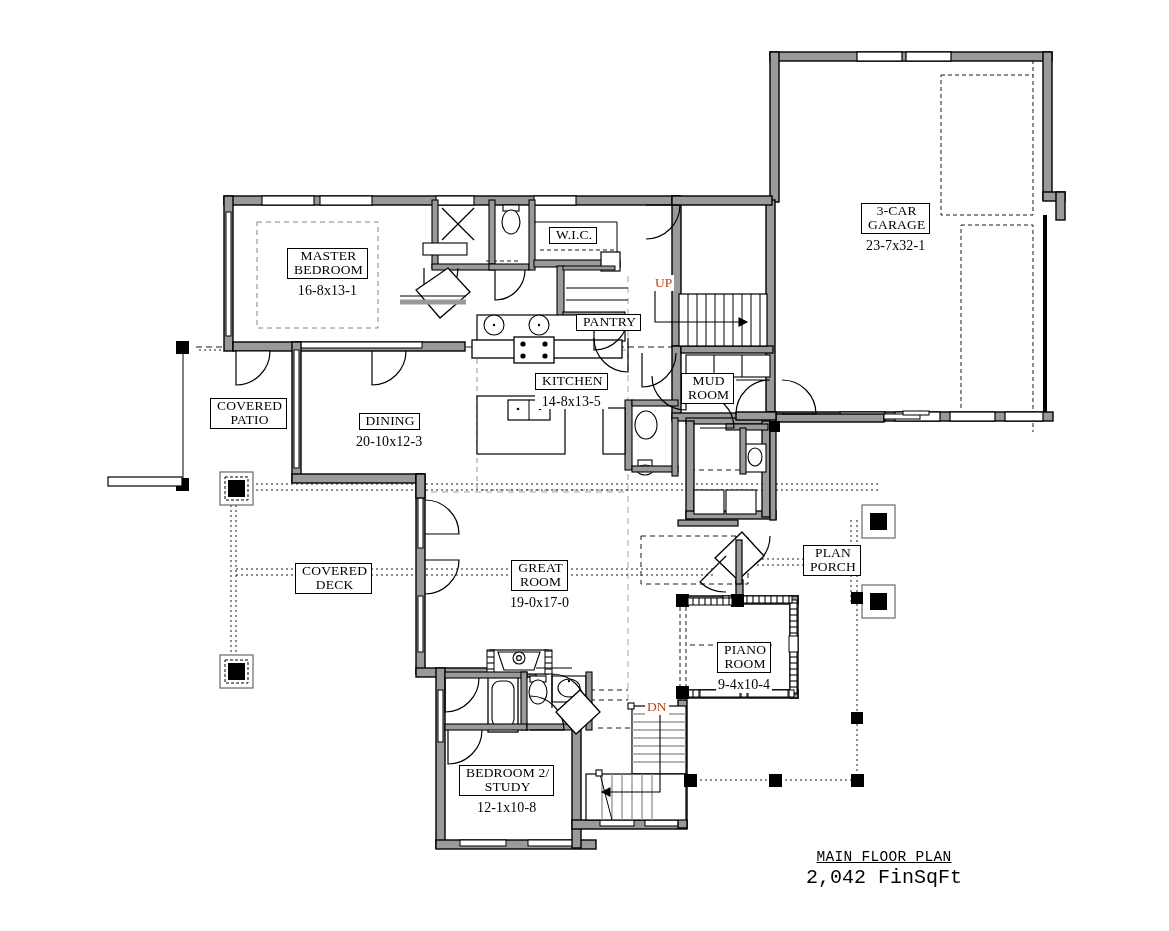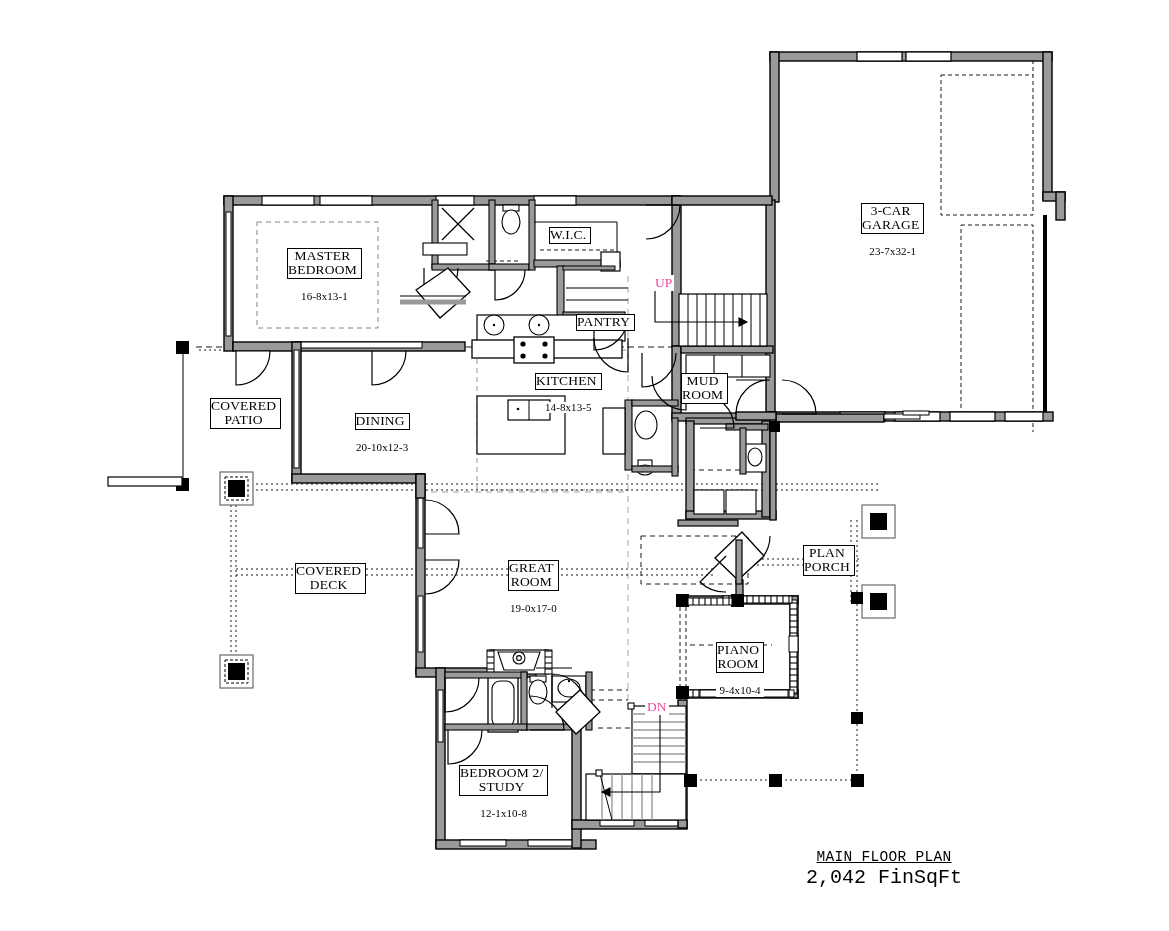--- a/index.html
+++ b/index.html
@@ -35,41 +35,41 @@
     font-family: "Liberation Serif", serif;
     color: #000;
     line-height: 1.02;
     white-space: nowrap;
     user-select: none;
   }
   .room-label .name-box {
     display: inline-block;
     border: 1px solid #000;
     background: #fff;
-    padding: 0px 4px 1px 0;
+    padding: 0px 4px 1px 6px;
     font-size: 13.5px;
     letter-spacing: 0.2px;
   }
   .room-label .name-box .ln {
     display: block;
     line-height: 1.05;
   }
   .room-label .dims {
     display: block;
-    font-size: 11px;
-    margin-top: 12px;
+    font-size: 14px;
+    margin-top: 5px;
     letter-spacing: 0.1px;
     background: #fff;
     padding: 0 2px;
   }
   .plain-label {
     position: absolute;
     font-family: "Liberation Serif", serif;
     font-size: 13.5px;
-    color: #ec4899;
+    color: #c2410c;
     background: #fff;
     padding: 0 2px;
     user-select: none;
     white-space: nowrap;
   }
   #title-block {
     position: absolute;
     text-align: center;
     font-family: Liberation Mono, monospace;
     color: #000;

